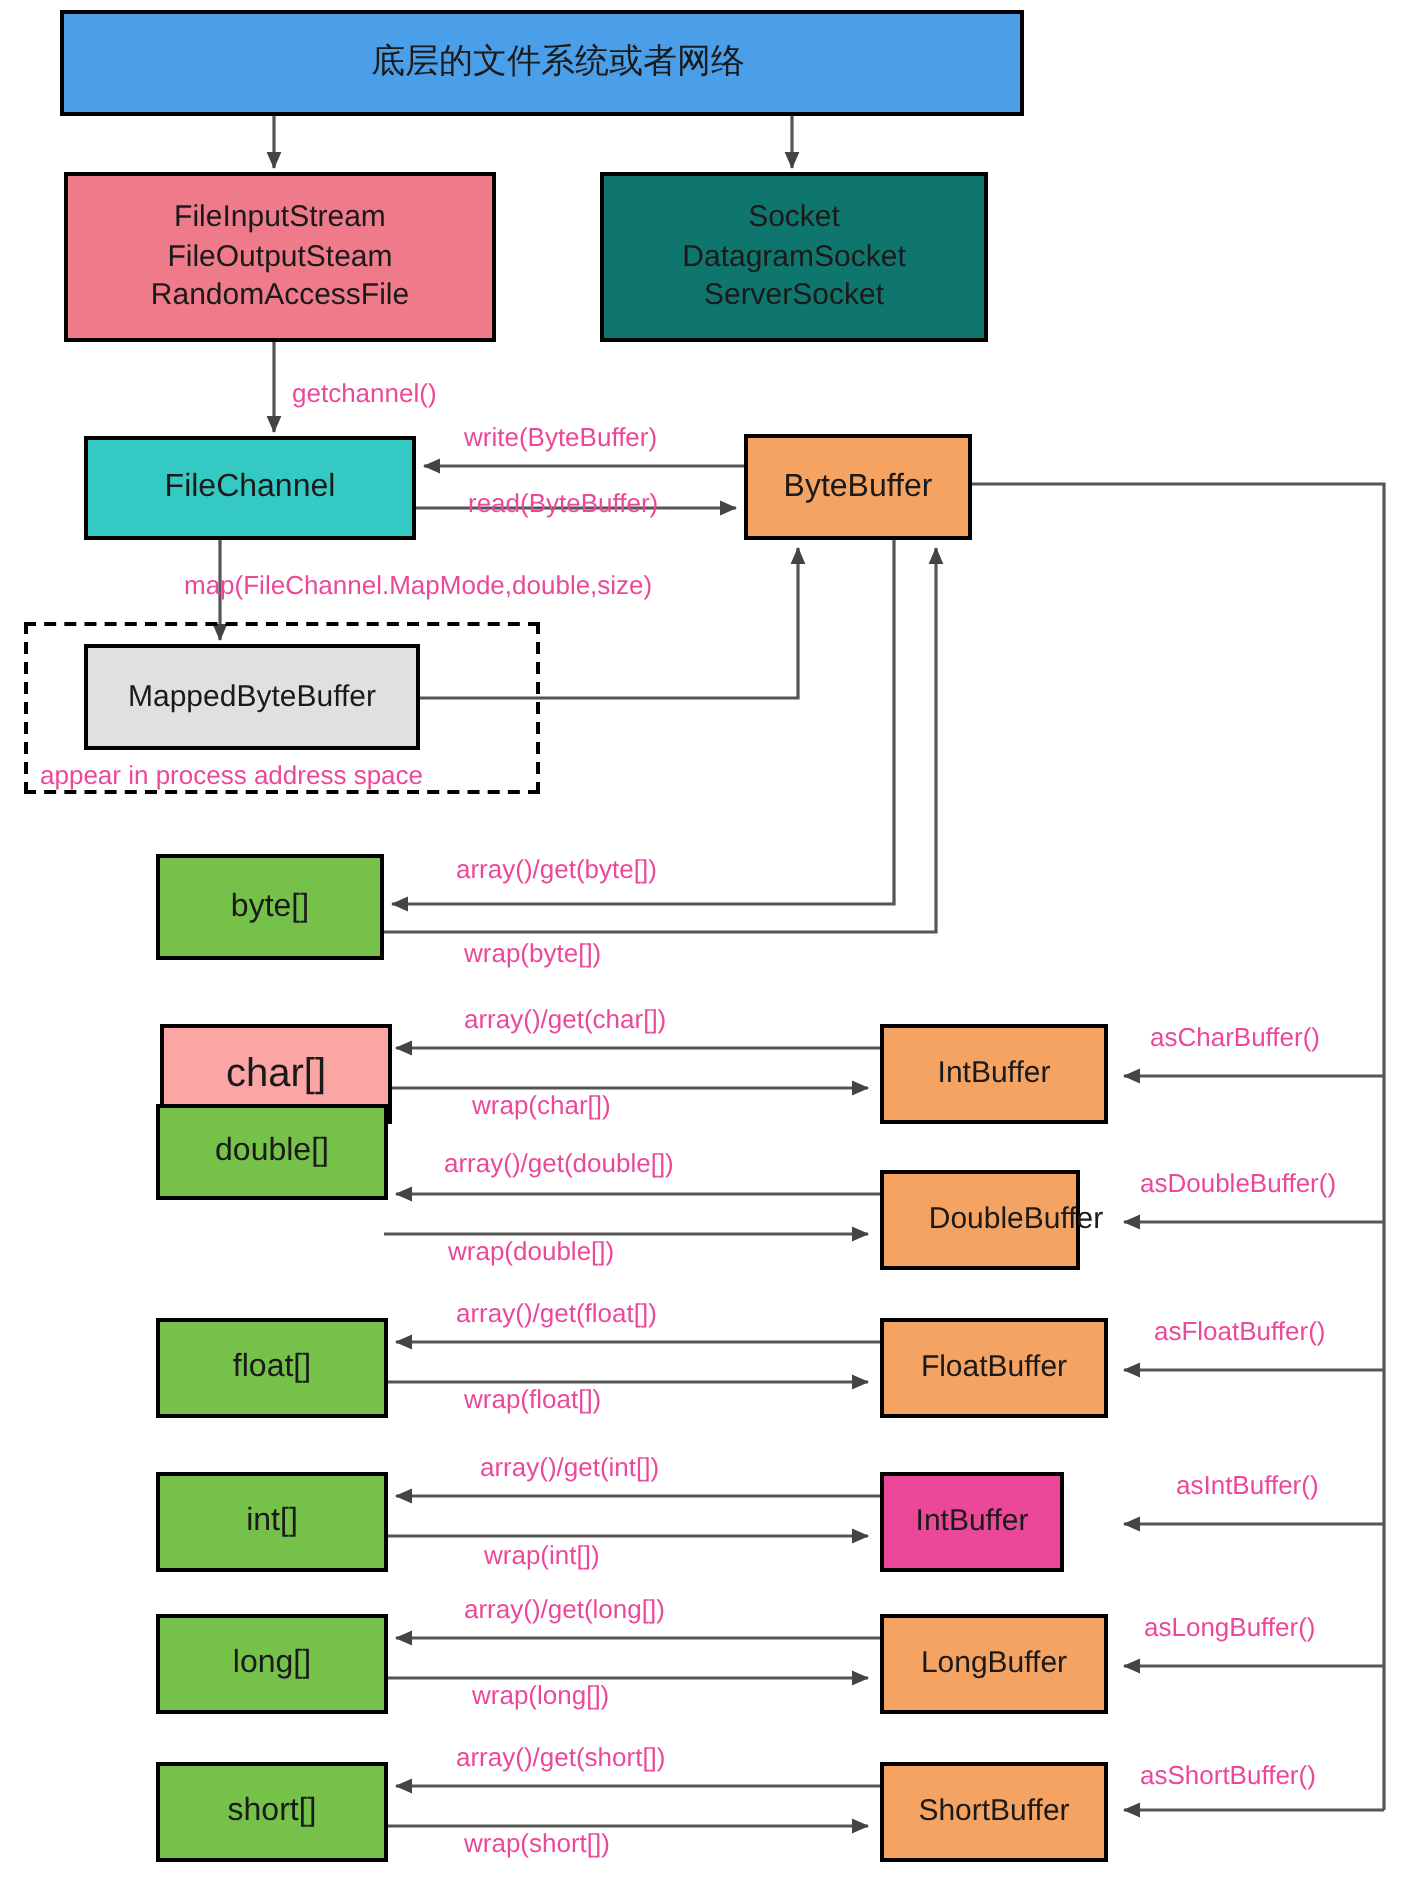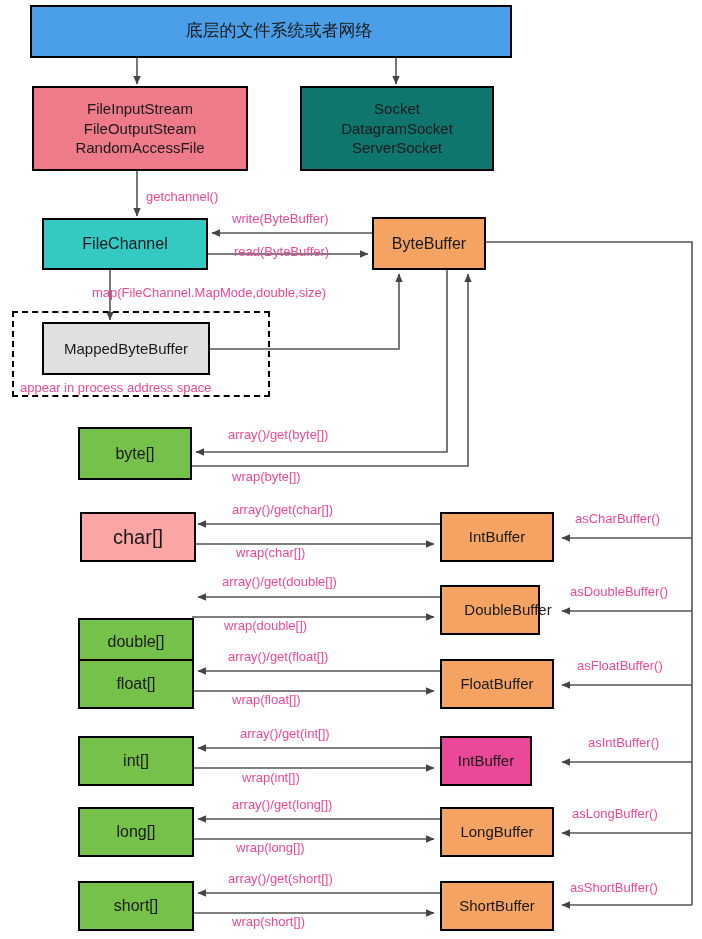--- a/index.html
+++ b/index.html
@@ -155,21 +155,21 @@
   <div class="box" style="left:80px; top:512px; width:116px; height:50px; background:#fca5a5; font-size:20px;">
     <span class="line">char[]</span>
   </div>
   <div class="box" style="left:440px; top:512px; width:114px; height:50px; background:#f4a363; font-size:15px;">
     <span class="line">IntBuffer</span>
   </div>
   <div class="lbl" style="left:232px; top:503px;">array()/get(char[])</div>
   <div class="lbl" style="left:236px; top:546px;">wrap(char[])</div>
   <div class="lbl" style="left:575px; top:512px;">asCharBuffer()</div>
 
-  <div class="box" style="left:78px; top:618px; width:116px; height:48px; background:#76c14a; font-size:16px;text-align:center;">
+  <div class="box" style="left:78px; top:552px; width:116px; height:48px; background:#76c14a; font-size:16px;text-align:center;">
     <span class="line">double[]</span>
   </div>
   <div class="box" style="left:440px; top:585px; width:100px; height:50px; background:#f4a363; font-size:15px;padding-left:36px;">
     <span class="line">DoubleBuffer</span>
   </div>
   <div class="lbl" style="left:222px; top:575px;">array()/get(double[])</div>
   <div class="lbl" style="left:224px; top:619px;">wrap(double[])</div>
   <div class="lbl" style="left:570px; top:585px;">asDoubleBuffer()</div>
 
   <div class="box" style="left:78px; top:659px; width:116px; height:50px; background:#76c14a; font-size:16px;">

